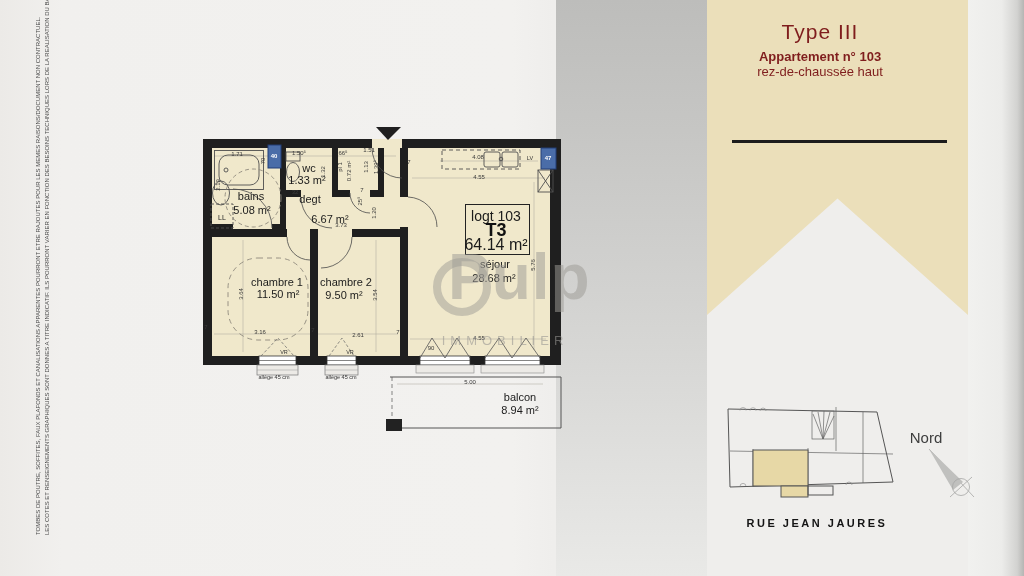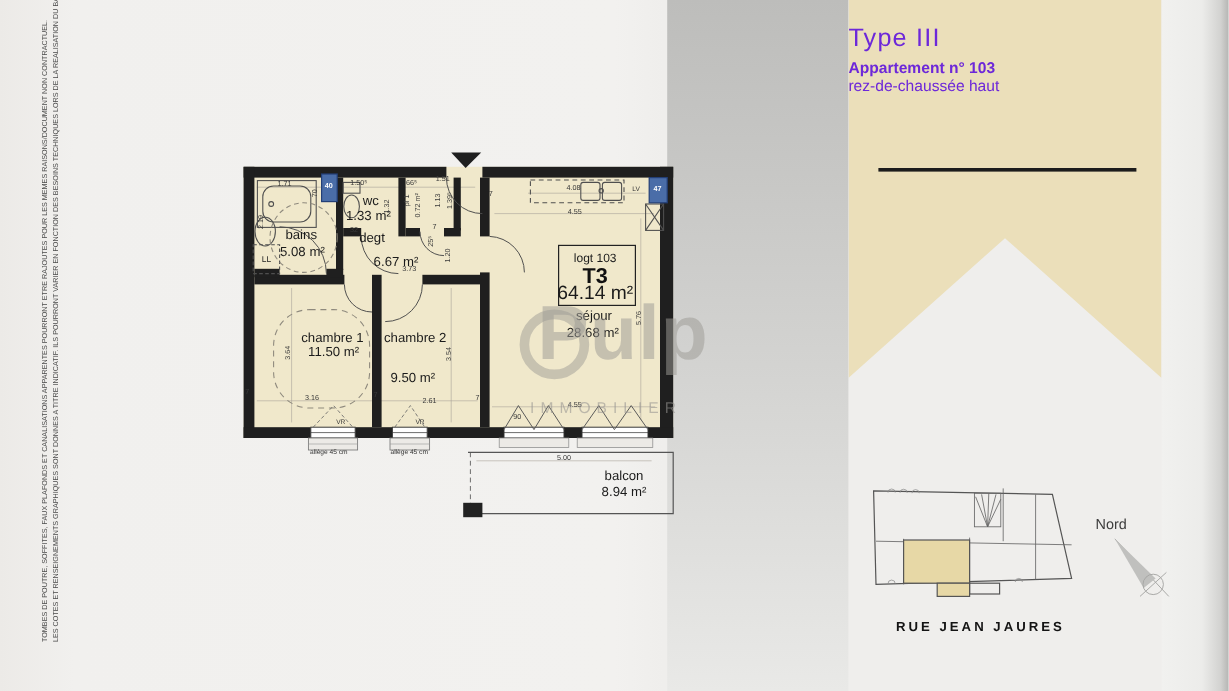--- a/index.html
+++ b/index.html
@@ -8,49 +8,49 @@
         font-family:"Liberation Sans","DejaVu Sans",sans-serif;}
   .abs{position:absolute;}
   
   #gray-band{left:556px;top:0;width:151px;height:576px;
        background:linear-gradient(180deg,#bdbdbb 0,#c7c7c5 25%,#d4d4d2 55%,#e2e2e0 85%,#e9e9e7 100%);}
   #right-margin{left:968px;top:0;width:56px;height:576px;
        background:linear-gradient(90deg,#f1f1ef 0,#ececea 60%,#d2d2d0 88%,#b5b5b3 100%);}
   
   #banner{left:707px;top:0;width:261px;height:315px;background:#ebdfba;
        clip-path:polygon(0 0,100% 0,100% 100%,50% 63%,0 100%);}
-  .btxt{position:absolute;left:0;width:226px;color:#6d28d9;}
+  .btxt{position:absolute;left:0;width:226px;text-align:center;color:#7f1d1d;}
   #banner-title{top:20px;font-size:21px;letter-spacing:1px;}
   #banner-apt{top:49px;font-size:13px;font-weight:bold;}
   #banner-floor{top:64px;font-size:13px;}
   #banner-surface{top:79px;font-size:13px;}
   #banner-balcony{top:94px;font-size:13px;}
   #banner-rule{position:absolute;left:25px;top:140px;width:215px;height:3px;background:#1c1c1c;}
   
   #plan-fill{left:203px;top:139px;width:358px;height:226px;background:#f0e8cb;}
   
   .txt{position:absolute;transform:translate(-50%,-50%);white-space:nowrap;color:#333;}
   .room{font-size:11px;color:#1b1b1b;}
   .area{font-size:11px;color:#1b1b1b;}
   .dim{font-size:6px;color:#3a3a3a;}
   .tiny{font-size:5.5px;color:#333;}
   .small7{font-size:7px;color:#222;}
   .wnum{font-size:6px;font-weight:bold;color:#fff;}
   .r90{transform:translate(-50%,-50%) rotate(-90deg);}
-  .logt1{font-size:10px;color:#1b1b1b;}
+  .logt1{font-size:14px;color:#1b1b1b;}
   .logt2{font-size:18px;font-weight:bold;color:#111;}
   .logt3{font-size:16px;color:#1b1b1b;}
   
   #side-note{left:34px;top:535px;width:470px;transform:rotate(-90deg);transform-origin:0 0;
       font-size:6px;color:#4a4a4a;line-height:9px;}
   #side-note div{white-space:nowrap;}
   
   #street{left:817px;top:523px;transform:translate(-50%,-50%);font-size:11px;font-weight:bold;
       letter-spacing:2.5px;color:#141414;}
-  #nord{left:926px;top:437px;transform:translate(-50%,-50%);font-size:12px;color:#3d3d3d;}
+  #nord{left:926px;top:437px;transform:translate(-50%,-50%);font-size:15px;color:#3d3d3d;}
   
   .wm{pointer-events:none;}
   #wm-ring{left:433px;top:258px;width:58px;height:58px;border:8px solid rgba(158,156,150,.5);
       border-radius:50%;box-sizing:border-box;}
   #wm-word{left:448px;top:245px;font-size:64px;font-weight:bold;letter-spacing:1px;
       color:rgba(158,156,150,.52);line-height:64px;}
   #wm-sub{left:505px;top:340px;transform:translate(-50%,-50%);font-size:13px;letter-spacing:5px;
       color:rgba(150,148,144,.58);font-weight:normal;}
   svg{position:absolute;left:0;top:0;}
 </style>
@@ -215,21 +215,21 @@
   <div id="plan-texts">
       <div class="txt room" style="left: 251px; top: 196px;">bains</div>
       <div class="txt area" style="left: 252px; top: 210px;">5.08 m²</div>
       <div class="txt room" style="left: 309px; top: 168px;">wc</div>
       <div class="txt area" style="left: 307px; top: 180px;">1.33 m²</div>
       <div class="txt room" style="left: 310px; top: 199px;">degt</div>
       <div class="txt area" style="left: 330px; top: 219px;">6.67 m²</div>
       <div class="txt room" style="left: 277px; top: 282px;">chambre 1</div>
       <div class="txt area" style="left: 278px; top: 294px;">11.50 m²</div>
       <div class="txt room" style="left: 346px; top: 282px;">chambre 2</div>
-      <div class="txt area" style="left: 344px; top: 295px; margin-top: 20px;">9.50 m²</div>
+      <div class="txt area" style="left: 344px; top: 295px;">9.50 m²</div>
       <div class="txt room" style="left: 495px; top: 264px;">séjour</div>
       <div class="txt area" style="left: 494px; top: 278px;">28.68 m²</div>
       <div class="txt room" style="left: 520px; top: 397px;">balcon</div>
       <div class="txt area" style="left: 520px; top: 410px;">8.94 m²</div>
       <div class="txt dim" style="left: 237px; top: 154px;">1.71</div>
       <div class="txt dim" style="left: 299px; top: 153px;">1.50⁵</div>
       <div class="txt dim" style="left: 343px; top: 153px;">66⁵</div>
       <div class="txt dim" style="left: 369px; top: 150px;">1.51</div>
       <div class="txt dim" style="left: 478px; top: 157px;">4.08</div>
       <div class="txt dim" style="left: 479px; top: 177px;">4.55</div>

